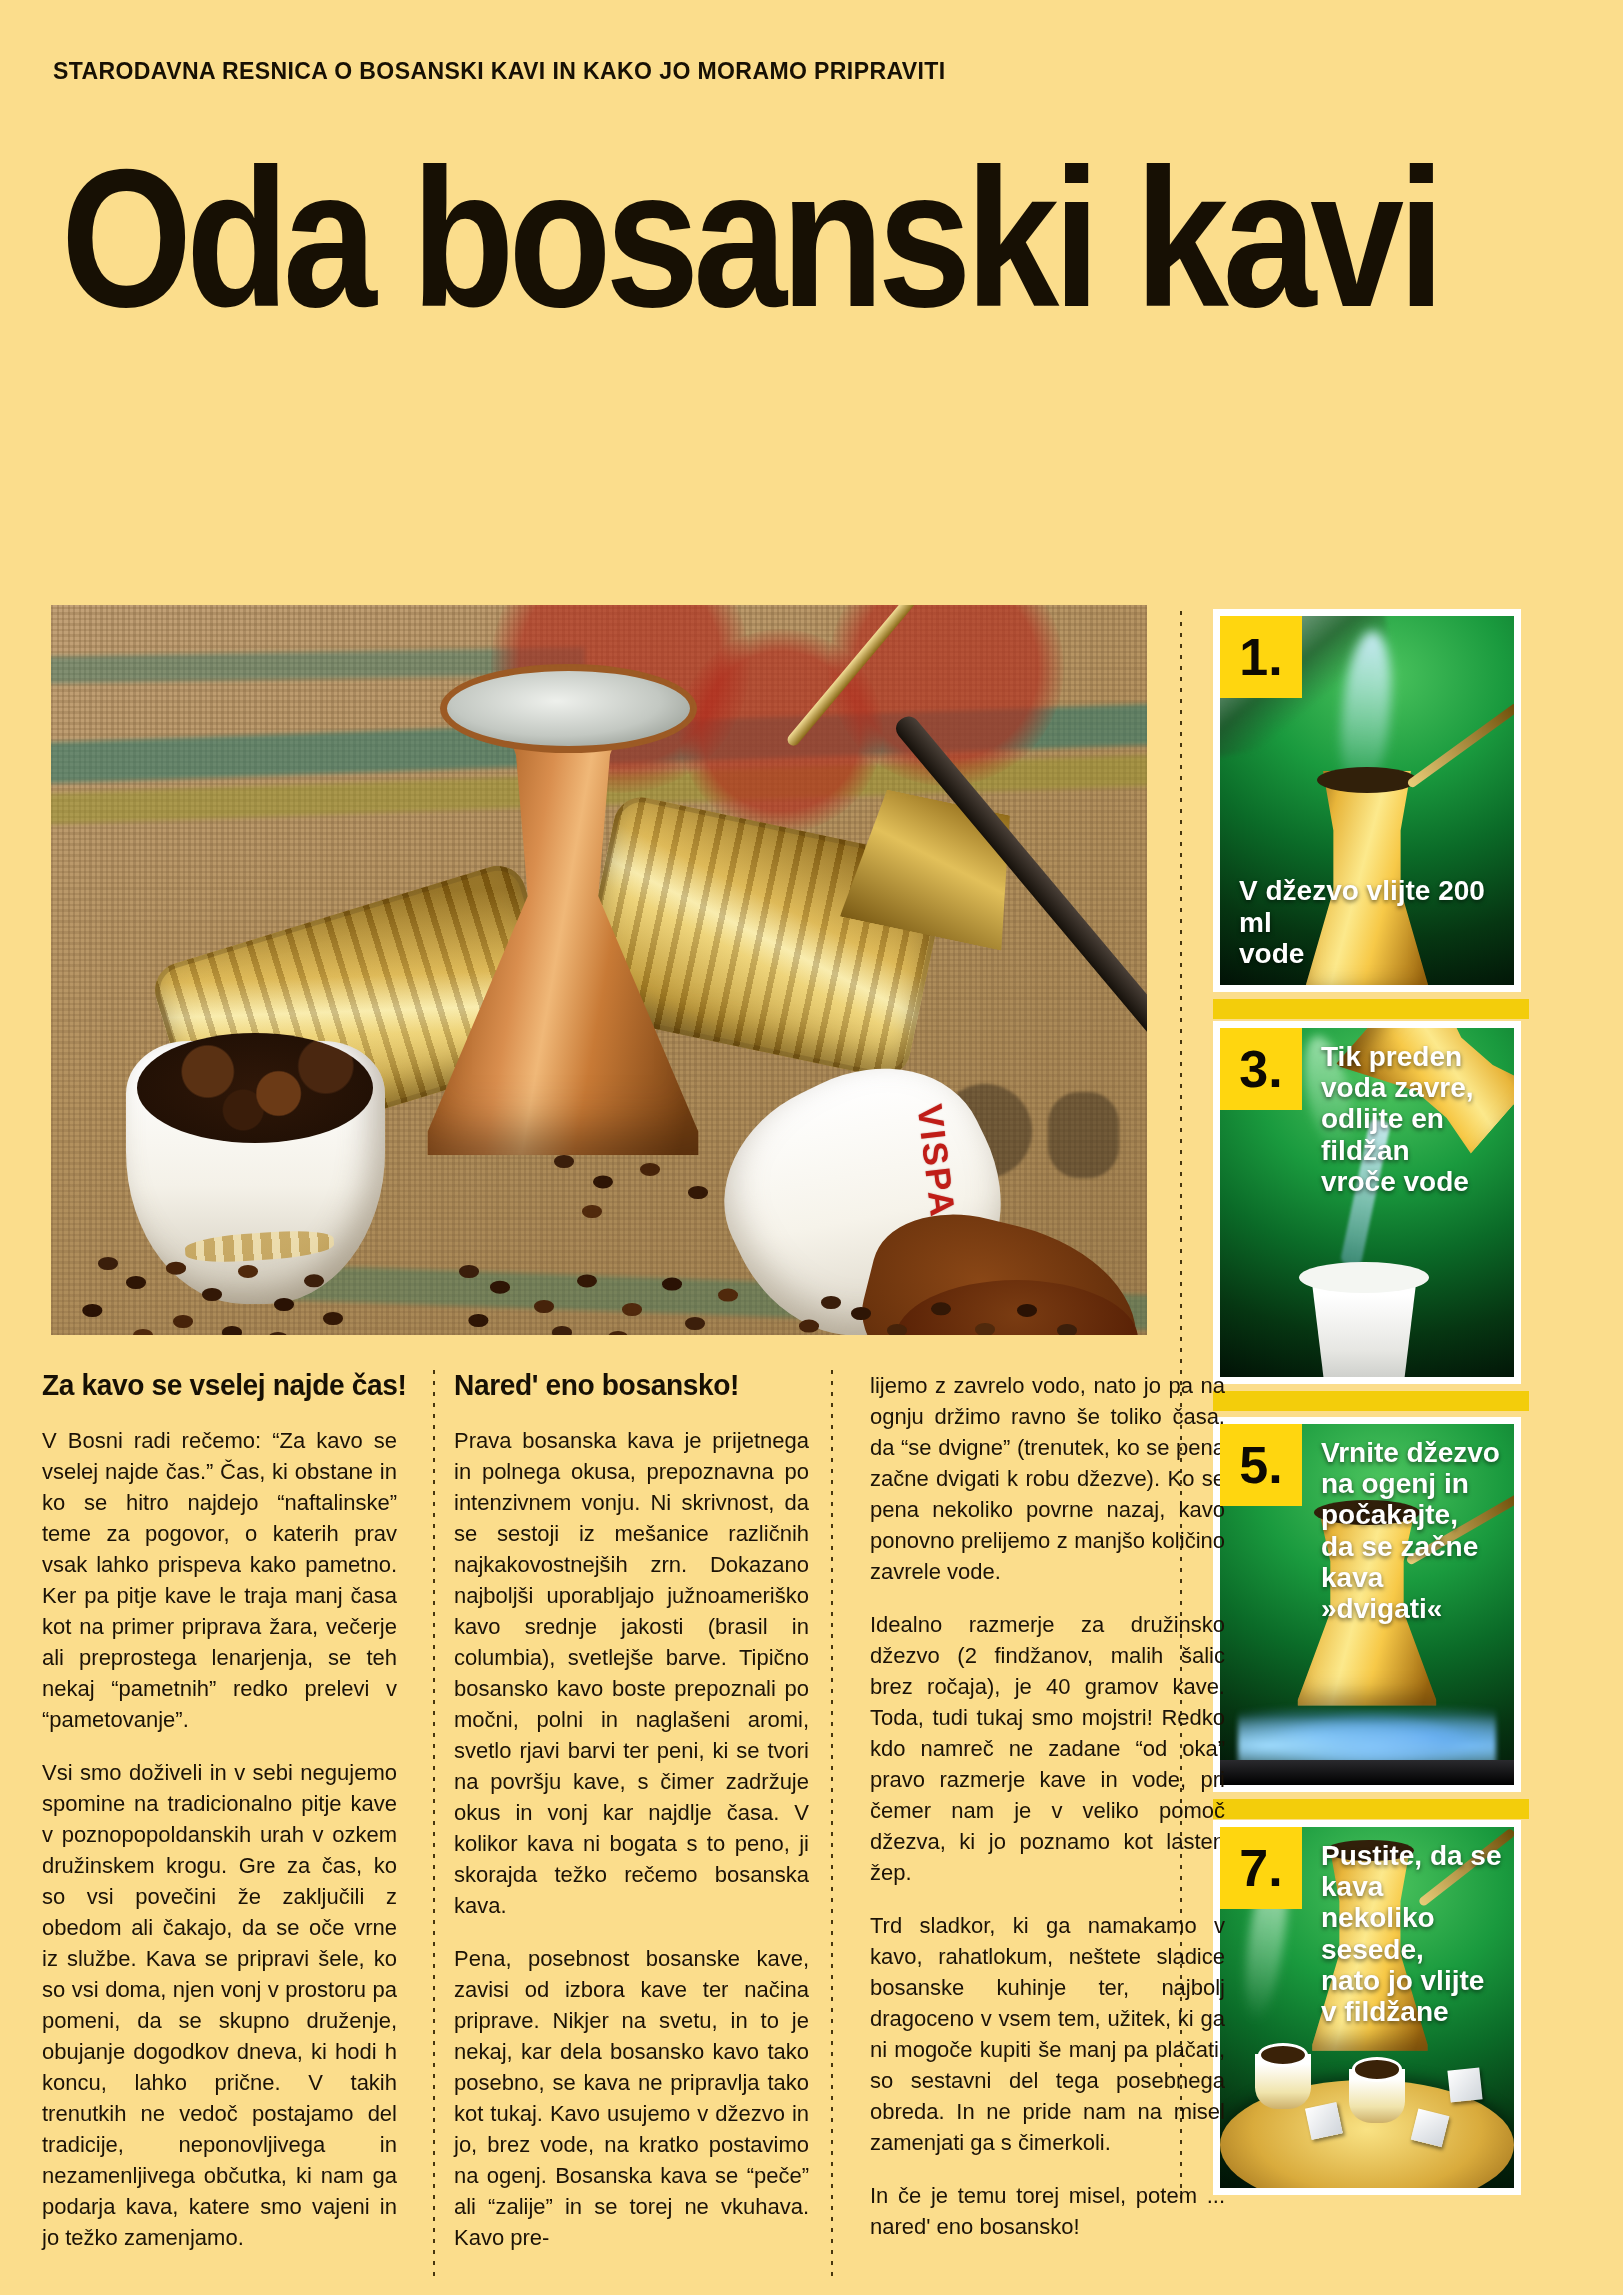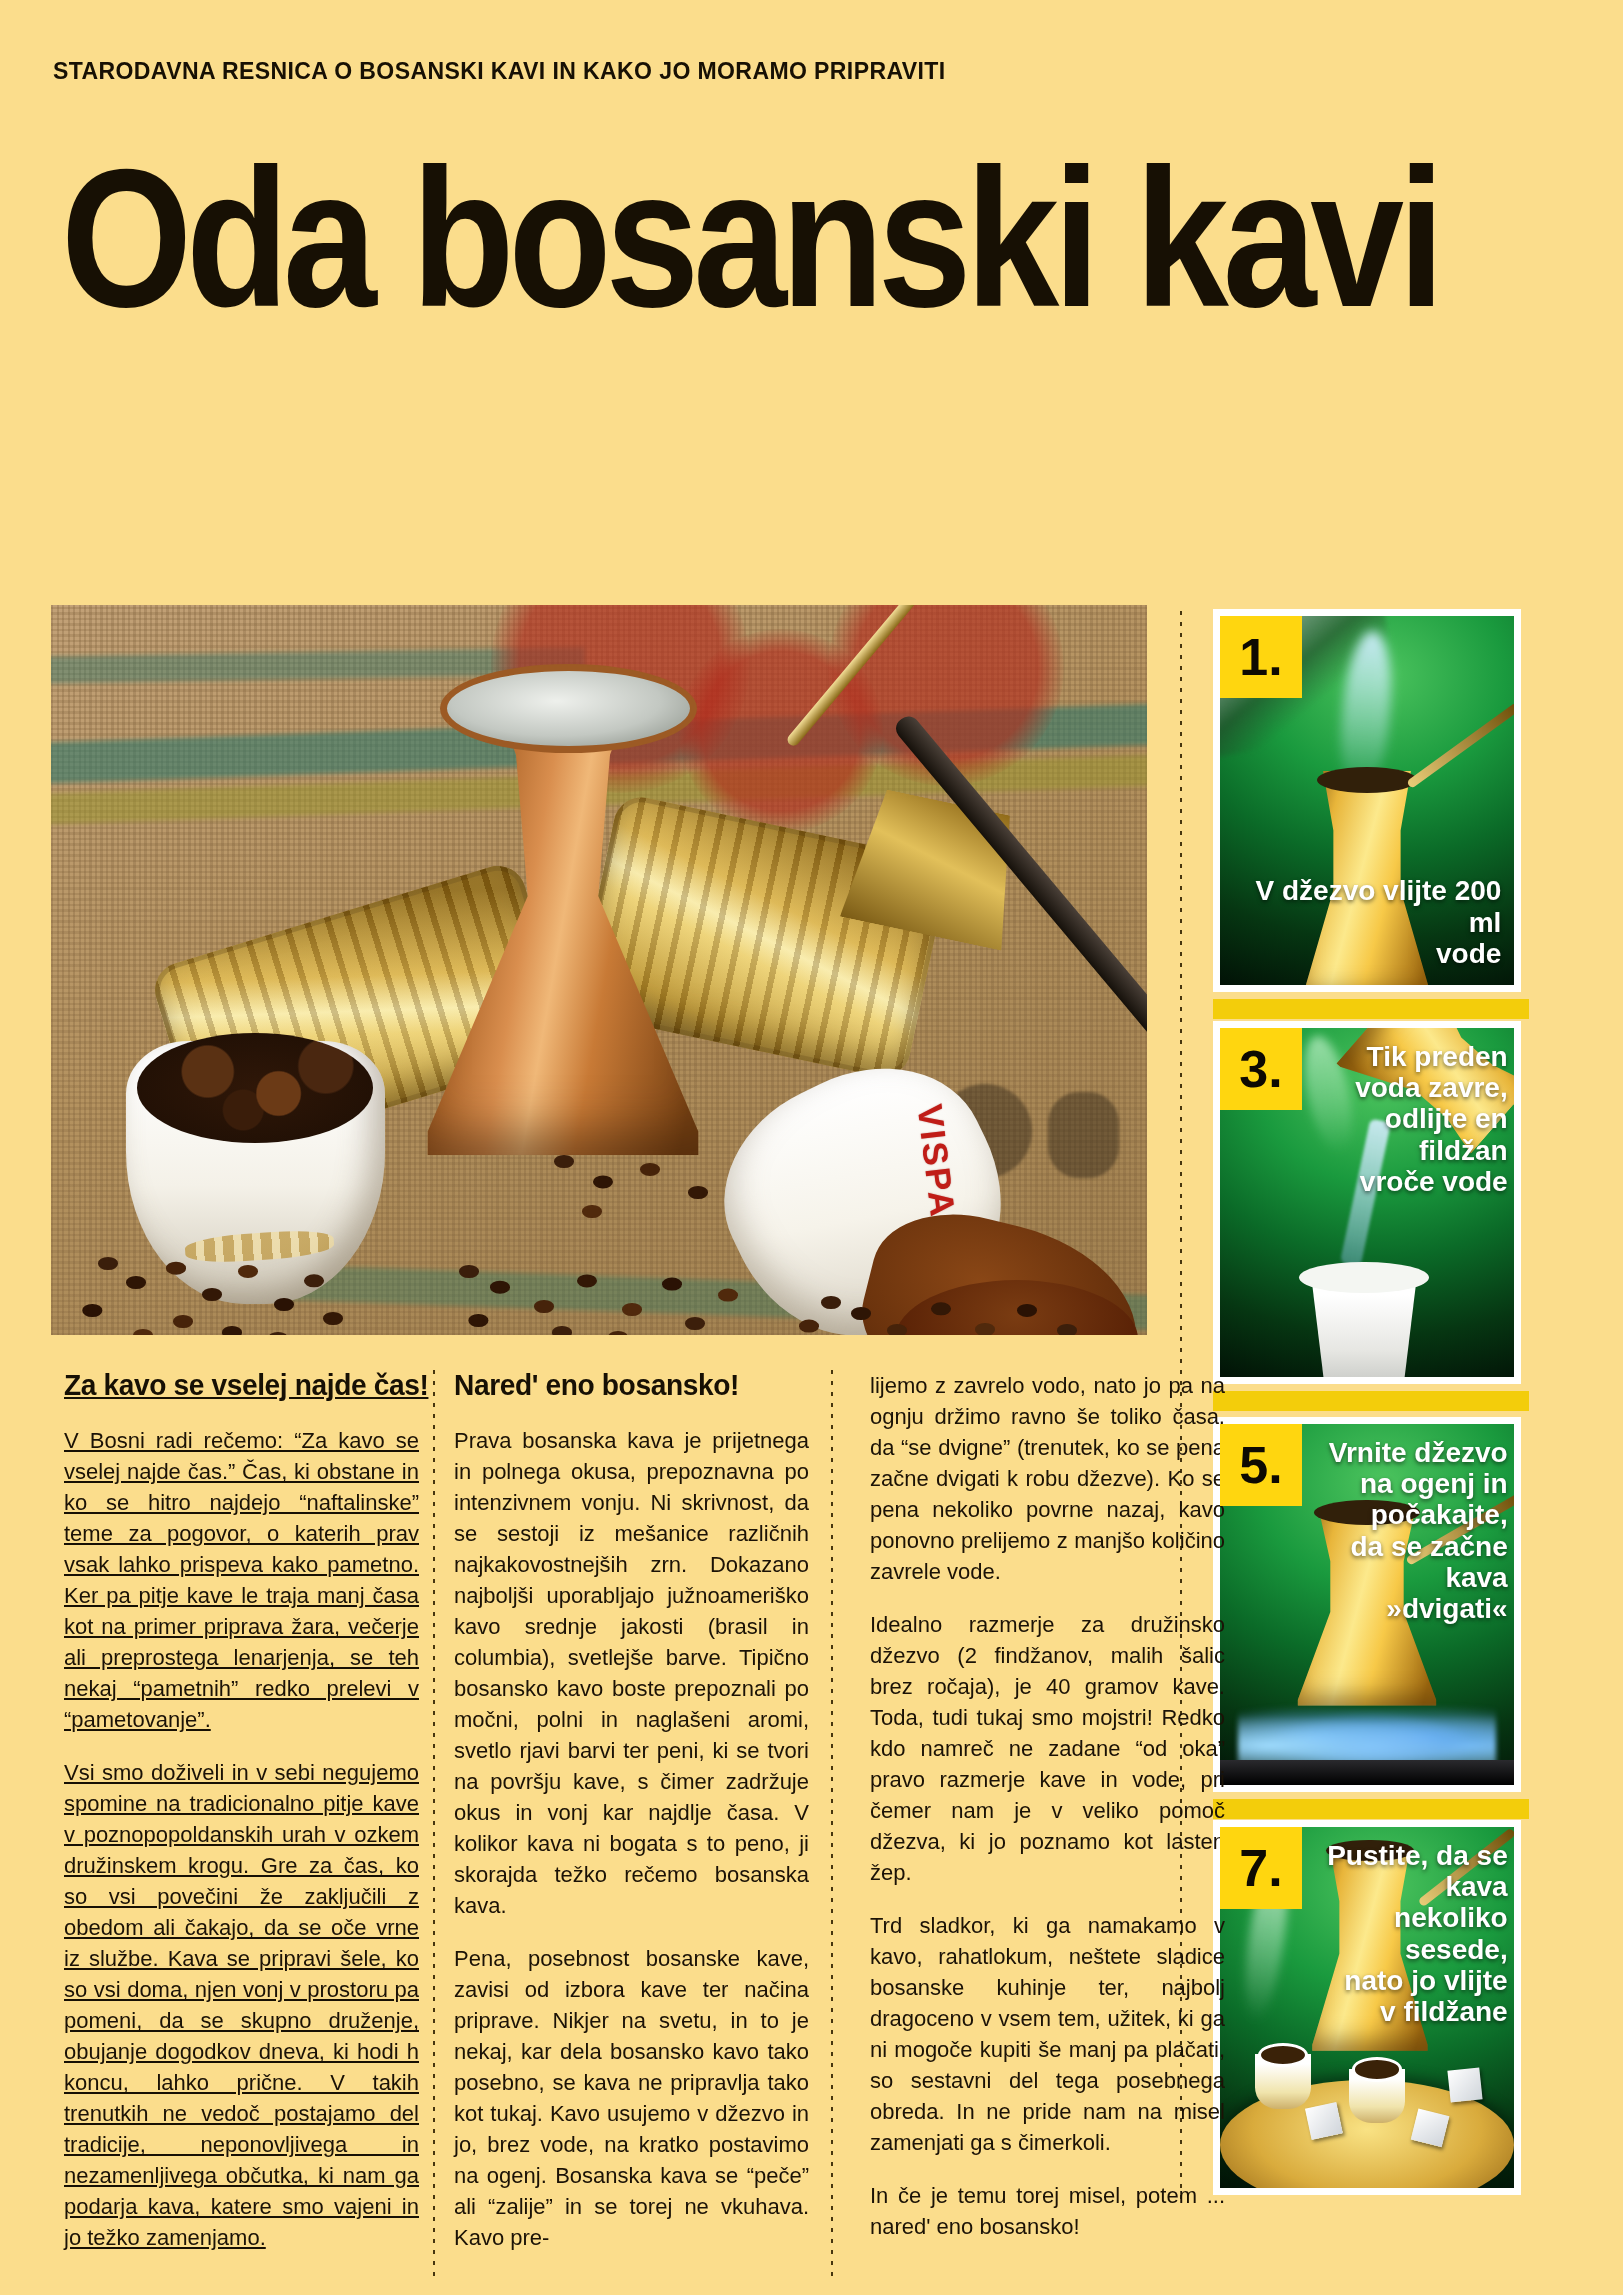--- a/index.html
+++ b/index.html
@@ -91,40 +91,40 @@
   .bc4{left:503px;top:550px;box-shadow:39px 20.4px 0 #2e1505,86px 7.9px 0 #46230a,134px 31px 0 #331806,28px 50px 0 #50290c;}
 
   
   .vrule{position:absolute;width:2.4px;background:repeating-linear-gradient(to bottom,#46350f 0 3.9px,rgba(0,0,0,0) 3.9px 11px);}
   .vr1{left:433px;top:1370px;height:911px;}
   .vr2{left:831px;top:1370px;height:911px;}
   .vr3{left:1180px;top:611px;height:1594px;}
 
   
   .col{position:absolute;top:1370px;width:355px;font-family:"Liberation Sans","DejaVu Sans",sans-serif;}
-  .col1{left:64px;text-decoration:underline;} .col2{left:454px;} .col3{left:850px;margin-left:20px;}
+  .col1{left:42px;} .col2{left:454px;} .col3{left:850px;margin-left:20px;}
   .col h2{margin:0 0 23.6px 0;font-size:29px;line-height:1.1;letter-spacing:-0.4px;
           transform:scaleX(.97);transform-origin:left;white-space:nowrap;}
   .col p{margin:0 0 22px 0;font-size:22px;line-height:31px;text-align:justify;color:#1b1206;}
 
   
   .card{position:absolute;left:1213px;width:308px;background:#ffffff;padding:7px;box-sizing:border-box;}
   .card1{top:609px;height:383px;} .card3{top:1021px;height:363px;}
   .card5{top:1417px;height:375px;} .card7{top:1820px;height:375px;}
   .goldbar{position:absolute;left:1213px;width:316px;height:20.4px;background:#f3cd0b;}
   .gb1{top:999px;} .gb2{top:1391px;} .gb3{top:1799px;}
 
   .scene{position:relative;width:100%;height:100%;overflow:hidden;
          background:radial-gradient(140% 95% at 55% 16%,#4cc45e 0%,#1a9a3e 30%,#0b6b28 52%,#063612 76%,#010c04 100%);}
   .scene *{position:absolute;}
   .badge{position:absolute;left:7px;top:7px;width:82px;height:82px;background:#ffd60f;
          color:#0e0a02;font-size:52px;font-weight:bold;display:flex;align-items:center;
          justify-content:center;z-index:3;}
   .caption{position:absolute;z-index:3;color:#ffffff;font-weight:bold;font-size:28px;
-           line-height:1.12;white-space:pre-line;text-shadow:0 1.6px 4.7px rgba(0,0,0,.55);text-align:right;}
+           line-height:1.12;white-space:pre-line;text-shadow:0 1.6px 4.7px rgba(0,0,0,.55);}
   .cap-bottom{left:19px;bottom:15.7px;right:12.6px;}
   .cap-top{left:101px;top:12.6px;right:6.3px;}
 
   .mini-dzezva{background:linear-gradient(105deg,#7a5210 2%,#e8b53a 22%,#fce98c 45%,#f7c948 62%,#a06a10 92%);
          clip-path:polygon(16% 0,84% 0,76% 26%,76% 52%,99% 97%,99% 100%,1% 100%,1% 97%,24% 52%,24% 26%);
          box-shadow:inset 0 -11px 20.4px rgba(80,50,5,.5);}
   .mini-rim{background:#31200a;border-radius:50%;}
   .mini-handle{height:9.4px;background:linear-gradient(90deg,#e9cd78,#6d4e08);border-radius:4.7px;}
 
   .s1-grey{left:-18%;top:-20%;width:75%;height:55%;transform:rotate(-10deg);filter:blur(2.4px);

